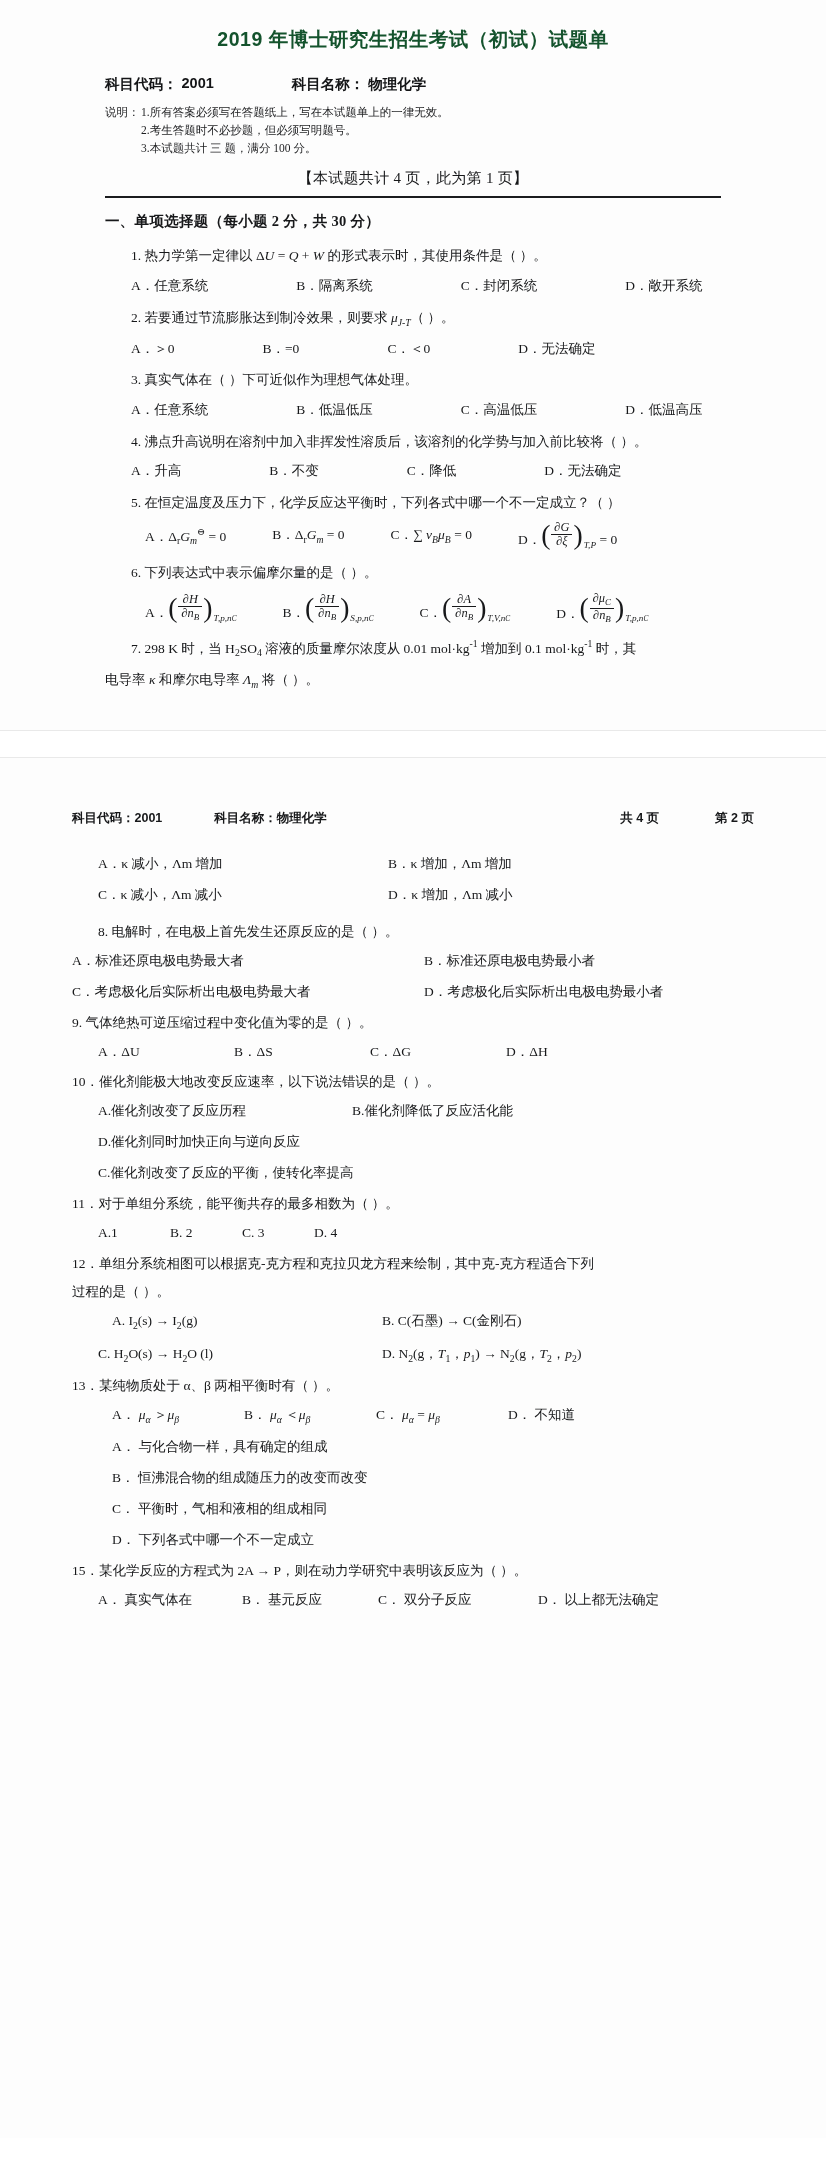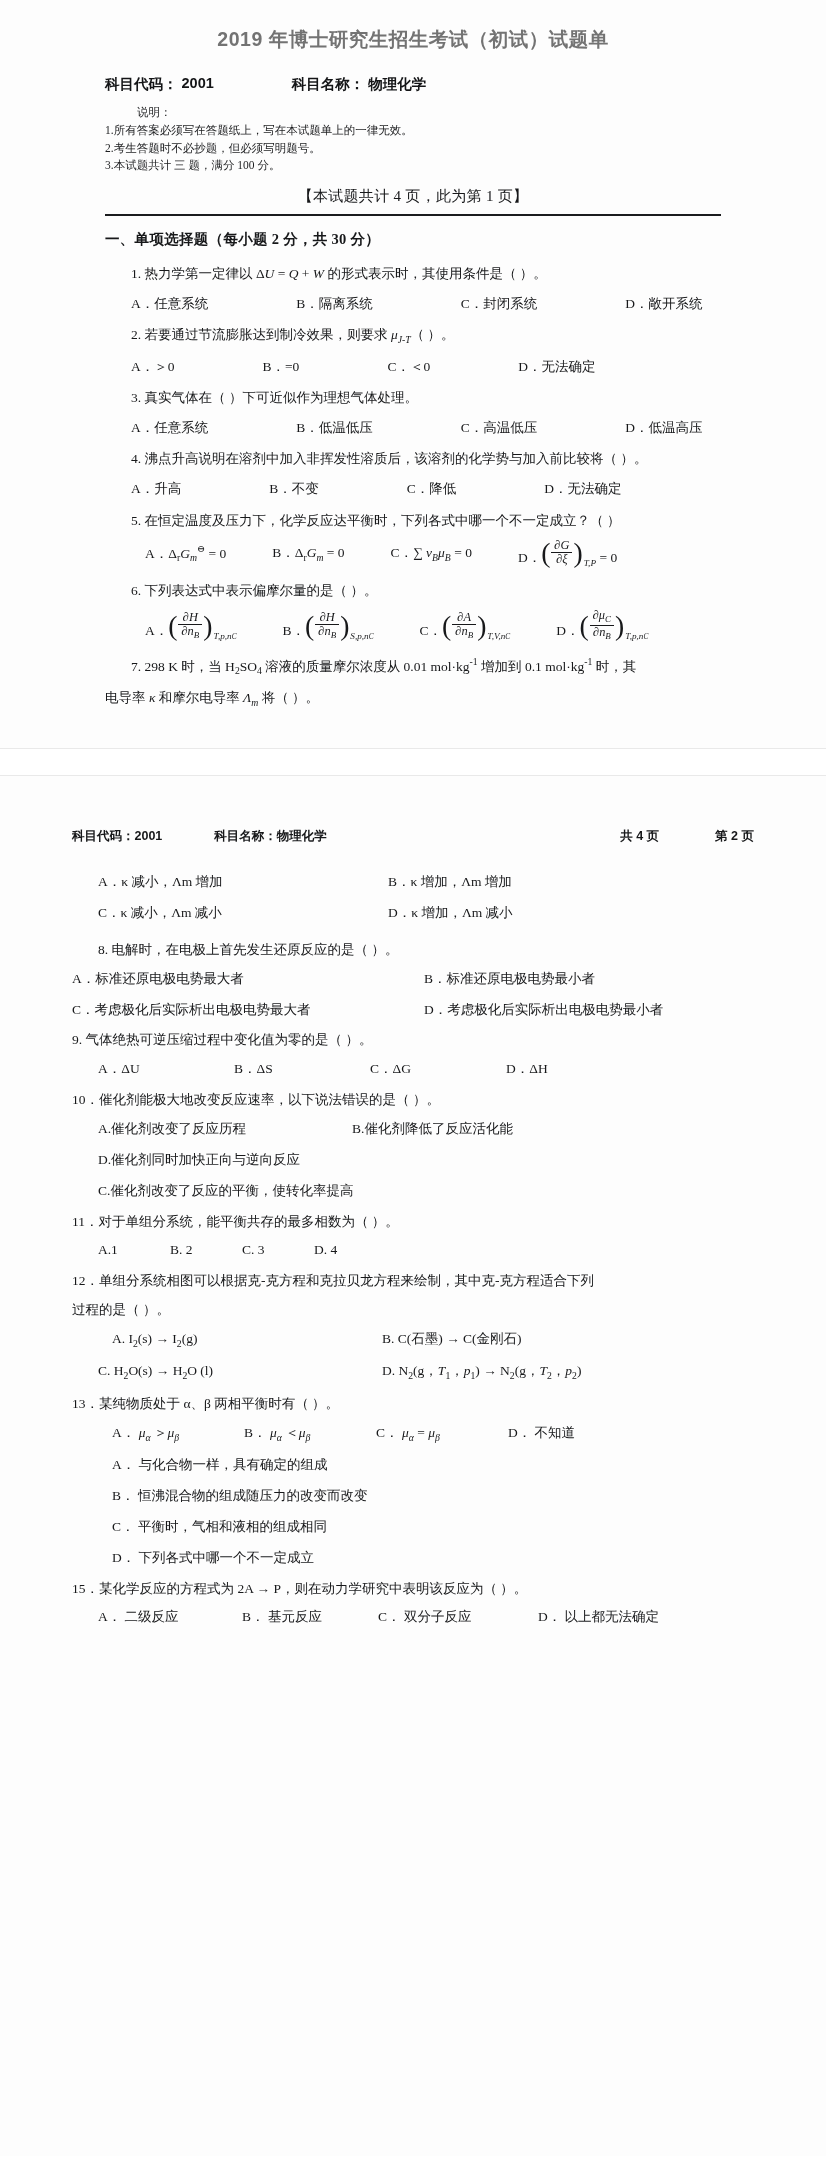--- a/index.html
+++ b/index.html
@@ -32,21 +32,21 @@
     padding: 52px 72px 40px 72px;
     min-height: 1380px;
   }
   .doc-title {
     text-align: center;
     font-family: "Liberation Sans", sans-serif;
     font-weight: bold;
     font-size: 19.5px;
     letter-spacing: 0.5px;
     margin: 16px 0 22px 0;
-    color: #737373;
+    color: #14532d;
   }
   .meta-row {
     display: flex;
     font-family: "Liberation Sans", sans-serif;
     font-size: 14.5px;
     font-weight: bold;
     margin: 0 0 10px 0;
     color: #141517;
   }
   .meta-row .m-label { margin-right: 4px; }
@@ -55,21 +55,20 @@
   .notes {
     font-size: 11.5px;
     line-height: 1.55;
     color: #1d1e20;
     margin: 2px 0 0 0;
   }
   .notes .n-head {
     display: inline-block;
     vertical-align: top;
     width: 36px;
-    margin-left: 32px;
   }
   .notes .n-body {
     display: inline-block;
     vertical-align: top;
     width: 560px;
   }
   .notes .n-line { display: block; }
   .pageof {
     text-align: center;
     font-size: 15px;
@@ -396,19 +395,19 @@
   </div>
   <div class="p2opts pad40">
     <span class="opt">C． 平衡时，气相和液相的组成相同</span>
   </div>
   <div class="p2opts pad40">
     <span class="opt">D． 下列各式中哪一个不一定成立</span>
   </div>
 
   <div class="p2q">15．某化学反应的方程式为 2A → P，则在动力学研究中表明该反应为（  ）。</div>
   <div class="p2opts pad26">
-    <span class="opt" style="width:144px">A． 二级反应</span>
+    <span class="opt" style="width:144px">A． 真实气体在</span>
     <span class="opt" style="width:136px">B． 基元反应</span>
     <span class="opt" style="width:160px">C． 双分子反应</span>
     <span class="opt">D． 以上都无法确定</span>
   </div>
 
 </div>
 
 </body></html>

